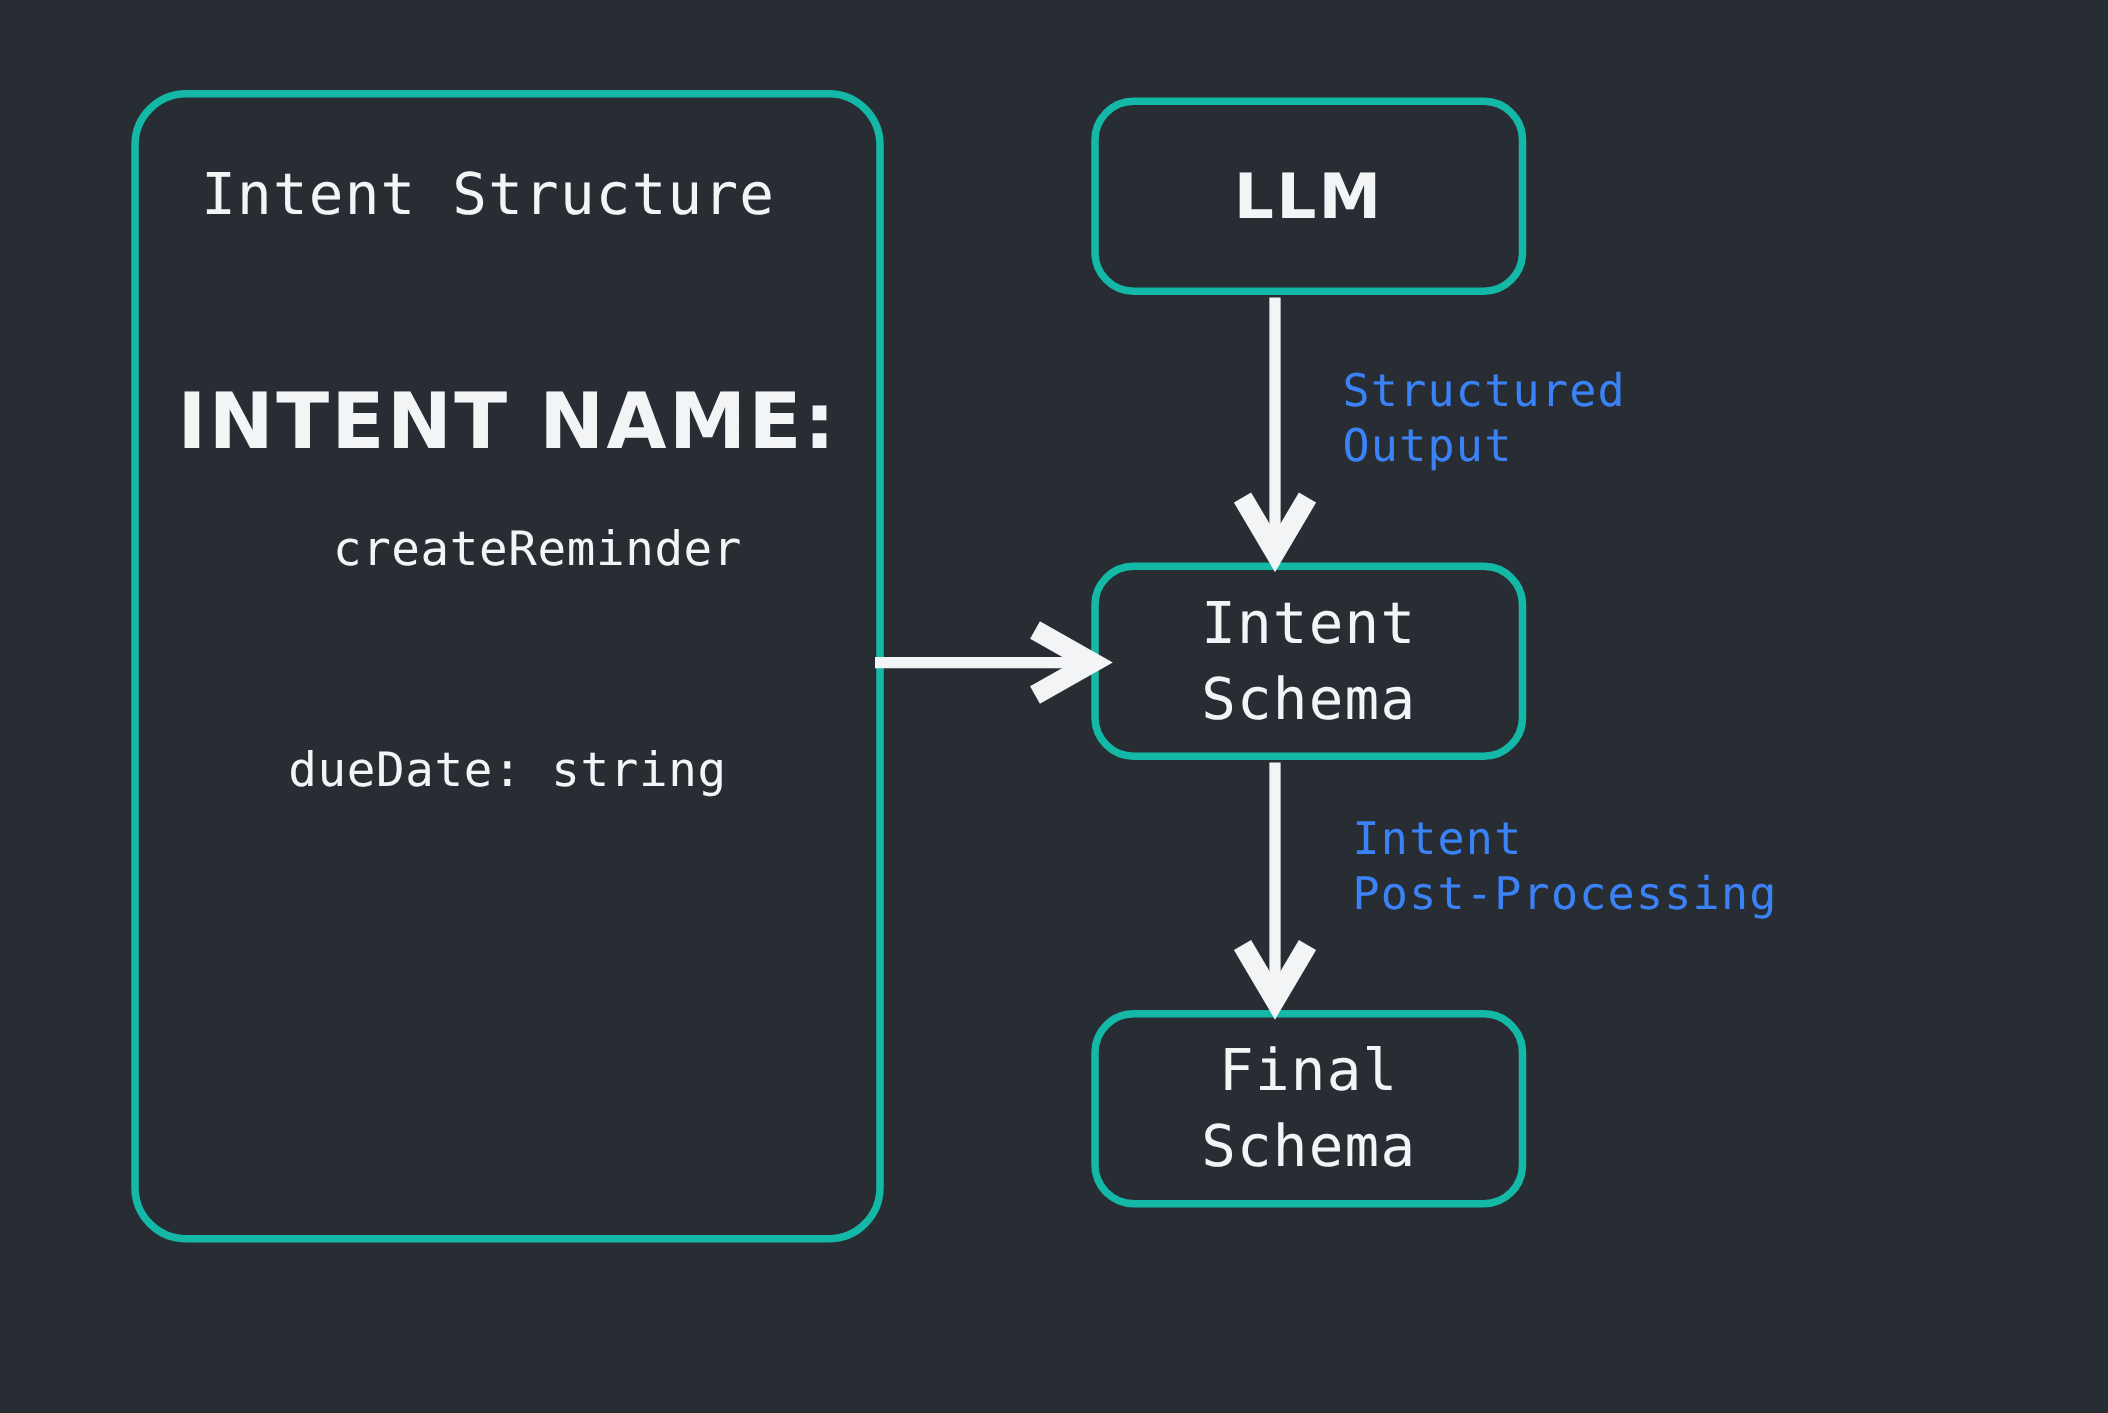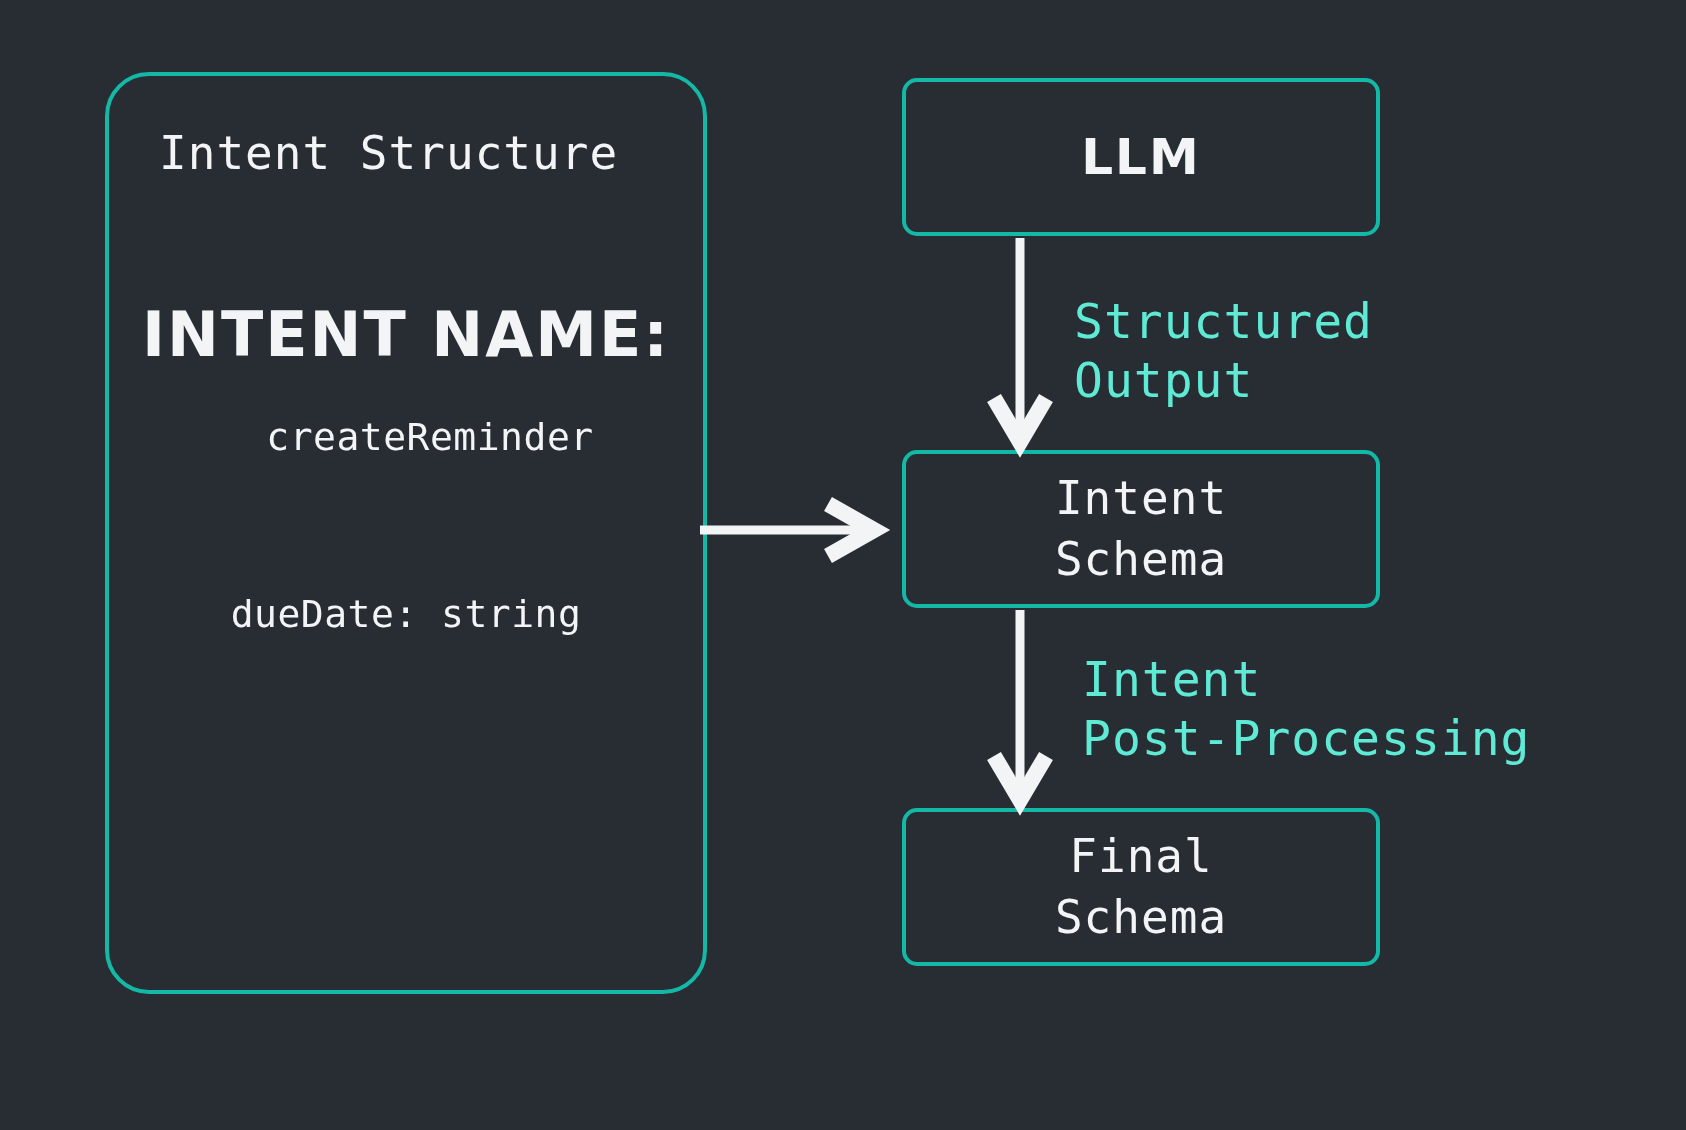--- a/index.html
+++ b/index.html
@@ -16,21 +16,21 @@
     width: 1686px;
     height: 1130px;
     background: #282d33;
     overflow: hidden;
   }
 
   
   .node {
     position: absolute;
     box-sizing: border-box;
-    border: 4px solid #14b8a6;
+    border: 6px solid #14b8a6;
     border-radius: 34px;
     background: #282d33;
     display: flex;
     flex-direction: column;
     align-items: center;
     justify-content: center;
     color: #f2f4f6;
     text-align: center;
   }
 
@@ -78,23 +78,22 @@
   }
 
   #intent-name-block  { top: 222px; }
   #intent-name-value  { margin-top: 44px; padding-left: 48px; }
   #parameters-block   { top: 468px; }
   #parameters-list    { margin-top: 48px; }
   #parameters-list .field-value + .field-value { margin-top: 30px; }
 
   
   .flow-node {
-    width: 478px;
-    left: 902px;
-    border-radius: 15px;
+    width: 348px;
+    left: 873px;
   }
   #llm-node          { top: 78px;  height: 158px; }
   #intent-schema-node{ top: 450px; height: 158px; }
   #final-intent-node { top: 808px; height: 158px; }
 
   .node-label {
     font-family: "DejaVu Sans Mono", "Liberation Mono", monospace;
     font-size: 46px;
     line-height: 1.32;
     letter-spacing: 1px;
@@ -127,24 +126,24 @@
   }
 
   #arrow-llm-to-schema   { left: 990px; top: 238px; width: 60px; height: 214px; }
   #arrow-schema-to-final { left: 990px; top: 610px; width: 60px; height: 200px; }
   #arrow-structure-to-schema { left: 700px; top: 500px; width: 185px; height: 60px; }
 
   
   .edge-label {
     position: absolute;
     font-family: "DejaVu Sans Mono", "Liberation Mono", monospace;
-    font-size: 48px;
+    font-size: 36px;
     line-height: 1.22;
     letter-spacing: 1px;
-    color: #5eead4;
+    color: #3b82f6;
     white-space: pre-line;
   }
   #label-structured-output { left: 1074px; top: 292px; }
   #label-post-processing   { left: 1082px; top: 650px; }
 </style>
 </head>
 <body>
 
 <div id="canvas">
 

